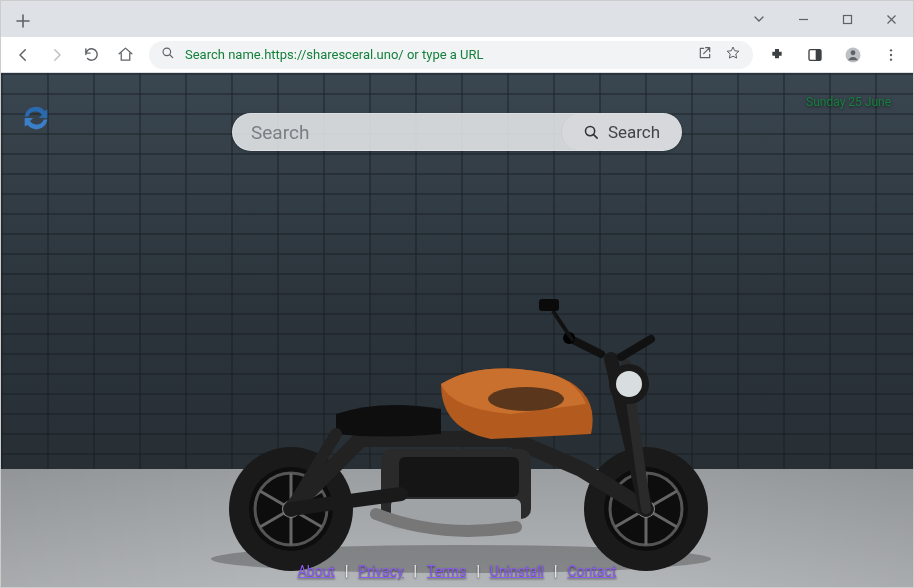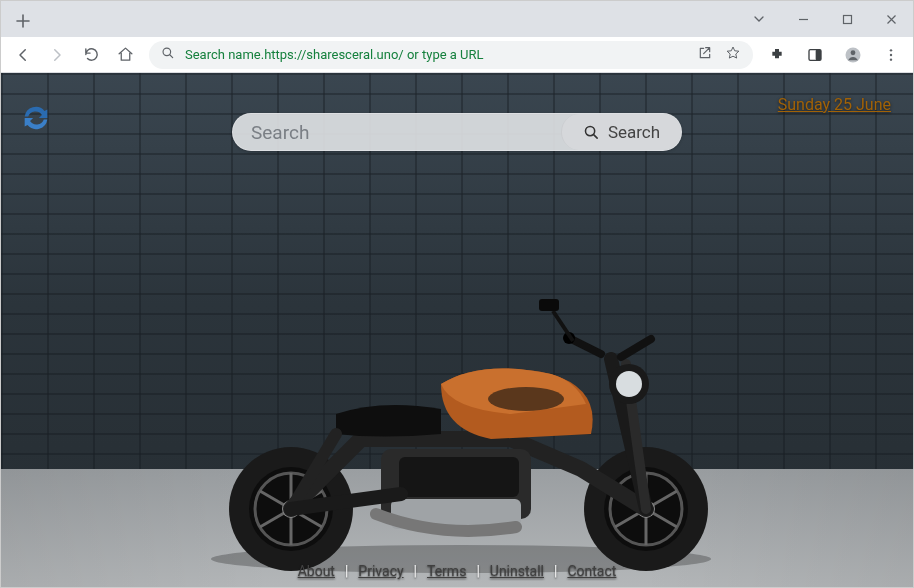--- a/index.html
+++ b/index.html
@@ -39,30 +39,30 @@
 .floor::before { content:""; position:absolute; inset:0; background: linear-gradient(to right, rgba(0,0,0,0.06), rgba(0,0,0,0) 30%, rgba(0,0,0,0) 70%, rgba(0,0,0,0.06)); }
 
 
 .moto { position: absolute; left: 180px; bottom: 10px; width: 560px; height: 340px; }
 .moto svg { width: 100%; height: 100%; }
 
 
 .refresh-corner { position: absolute; top: 28px; left: 18px; width: 34px; height: 34px; color: #2a6bb0; cursor: pointer; }
 
 
-.date-text { position: absolute; top: 22px; right: 22px; color: #a16207; font-size: 16px; text-shadow: 0 1px 3px rgba(0,0,0,0.6); text-decoration: underline; }
+.date-text { position: absolute; top: 22px; right: 22px; color: #15803d; font-size: 12px; text-shadow: 0 1px 3px rgba(0,0,0,0.6); }
 
 
 .search-wrap { position: absolute; top: 40px; left: 50%; transform: translateX(-50%); width: 450px; height: 38px; display: flex; background: rgba(230,232,234,0.88); border-radius: 20px; overflow: hidden; box-shadow: 0 1px 3px rgba(0,0,0,0.2); border: 1px solid rgba(255,255,255,0.3); }
 .search-input { flex: 1; padding: 0 18px; display: flex; align-items: center; color: #7a7f85; font-size: 19px; }
 .search-btn { width: 120px; background: rgba(214,216,219,0.95); display: flex; align-items: center; justify-content: center; gap: 8px; color: #444; font-size: 17px; cursor: pointer; border-left: 1px solid rgba(0,0,0,0.05); border-radius: 20px; }
 
 
 .footer-links { position: absolute; bottom: 10px; left: 50%; transform: translateX(-50%); display: flex; gap: 10px; color: #fff; font-size: 14px; text-shadow: 0 1px 2px rgba(0,0,0,0.7); }
-.footer-links a { color: #404040; text-decoration: underline; cursor: pointer; }
+.footer-links a { color: #8b5cf6; text-decoration: underline; cursor: pointer; }
 .footer-sep { color: #fff; }
 </style>
 </head>
 <body>
 
 <div class="titlebar">
   <div class="newtab-btn">
     <svg width="14" height="14" viewBox="0 0 14 14">
         <path d="M7 1v12M1 7h12" stroke="#5f6368" stroke-width="1.6" stroke-linecap="round"></path>
       </svg>

